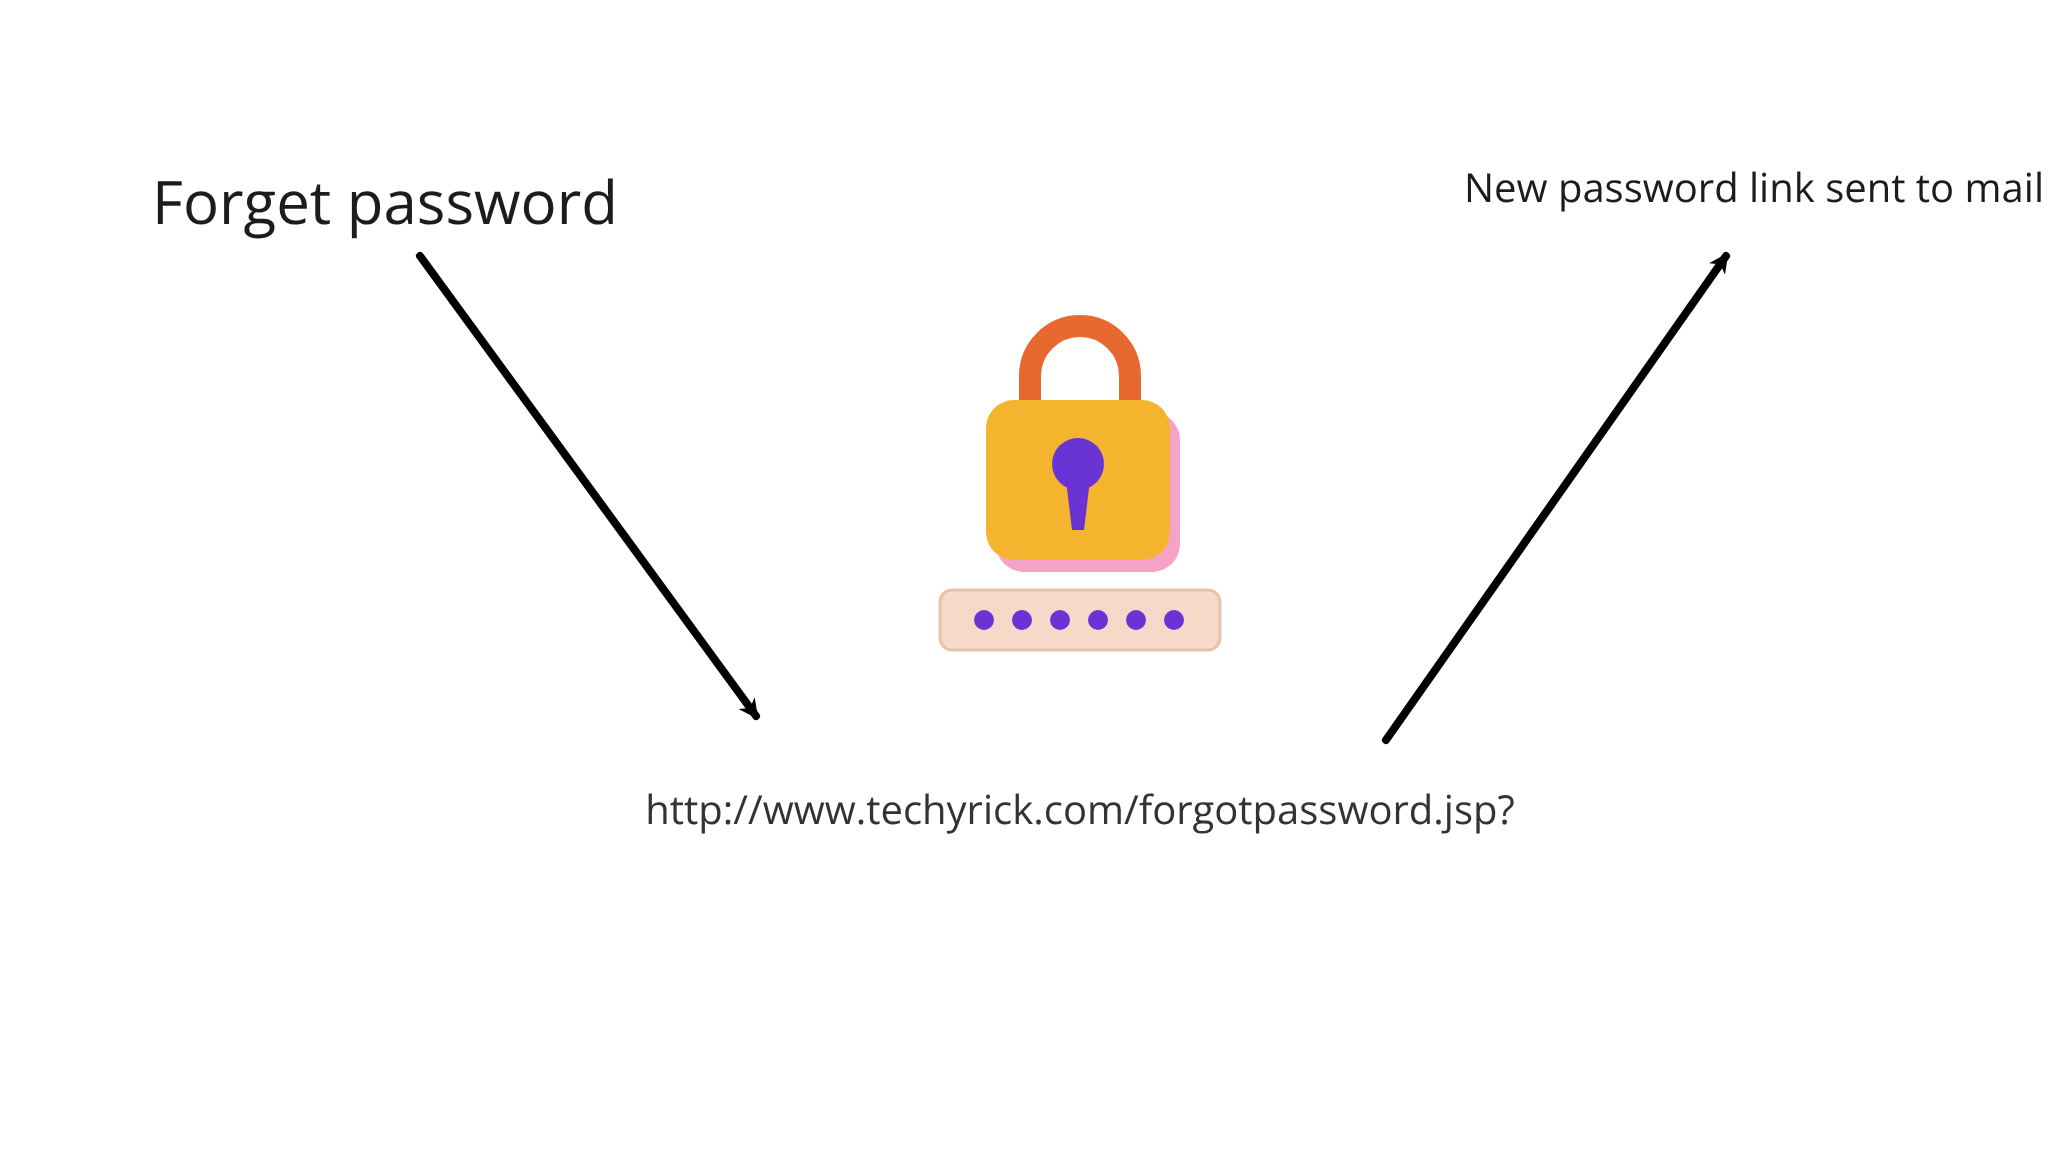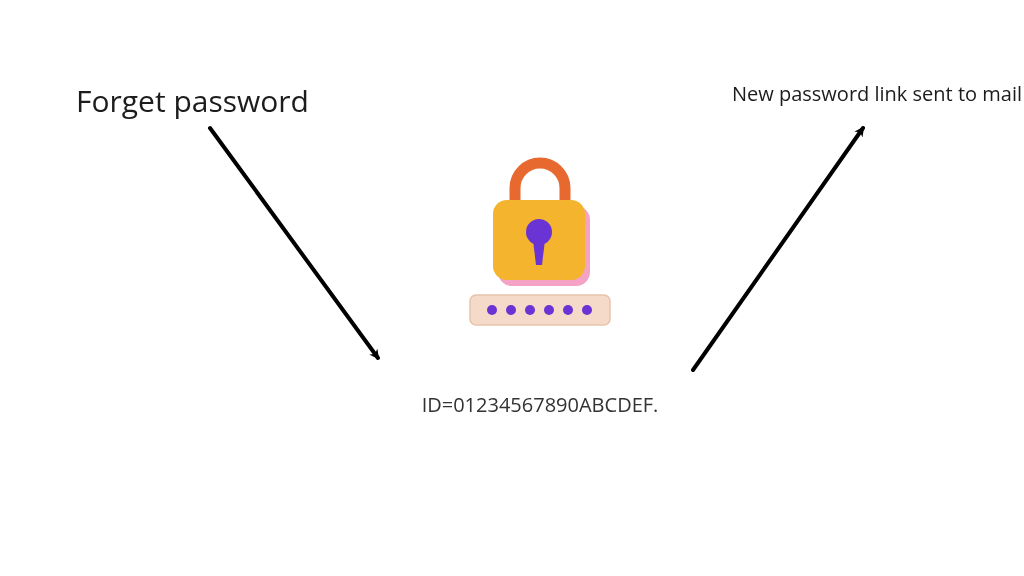--- a/index.html
+++ b/index.html
@@ -102,16 +102,16 @@
       <circle cx="32" cy="170" r="5" fill="#6a33d4"></circle>
       <circle cx="51" cy="170" r="5" fill="#6a33d4"></circle>
       <circle cx="70" cy="170" r="5" fill="#6a33d4"></circle>
       <circle cx="89" cy="170" r="5" fill="#6a33d4"></circle>
       <circle cx="108" cy="170" r="5" fill="#6a33d4"></circle>
       <circle cx="127" cy="170" r="5" fill="#6a33d4"></circle>
     </svg>
   </div>
 
   <div class="url-block">
-    <div>ID=01234567890ABCDEF.</div>
+    <div>http://www.techyrick.com/forgotpassword.jsp?</div>
   </div>
 
 </div>
 
 </body></html>

